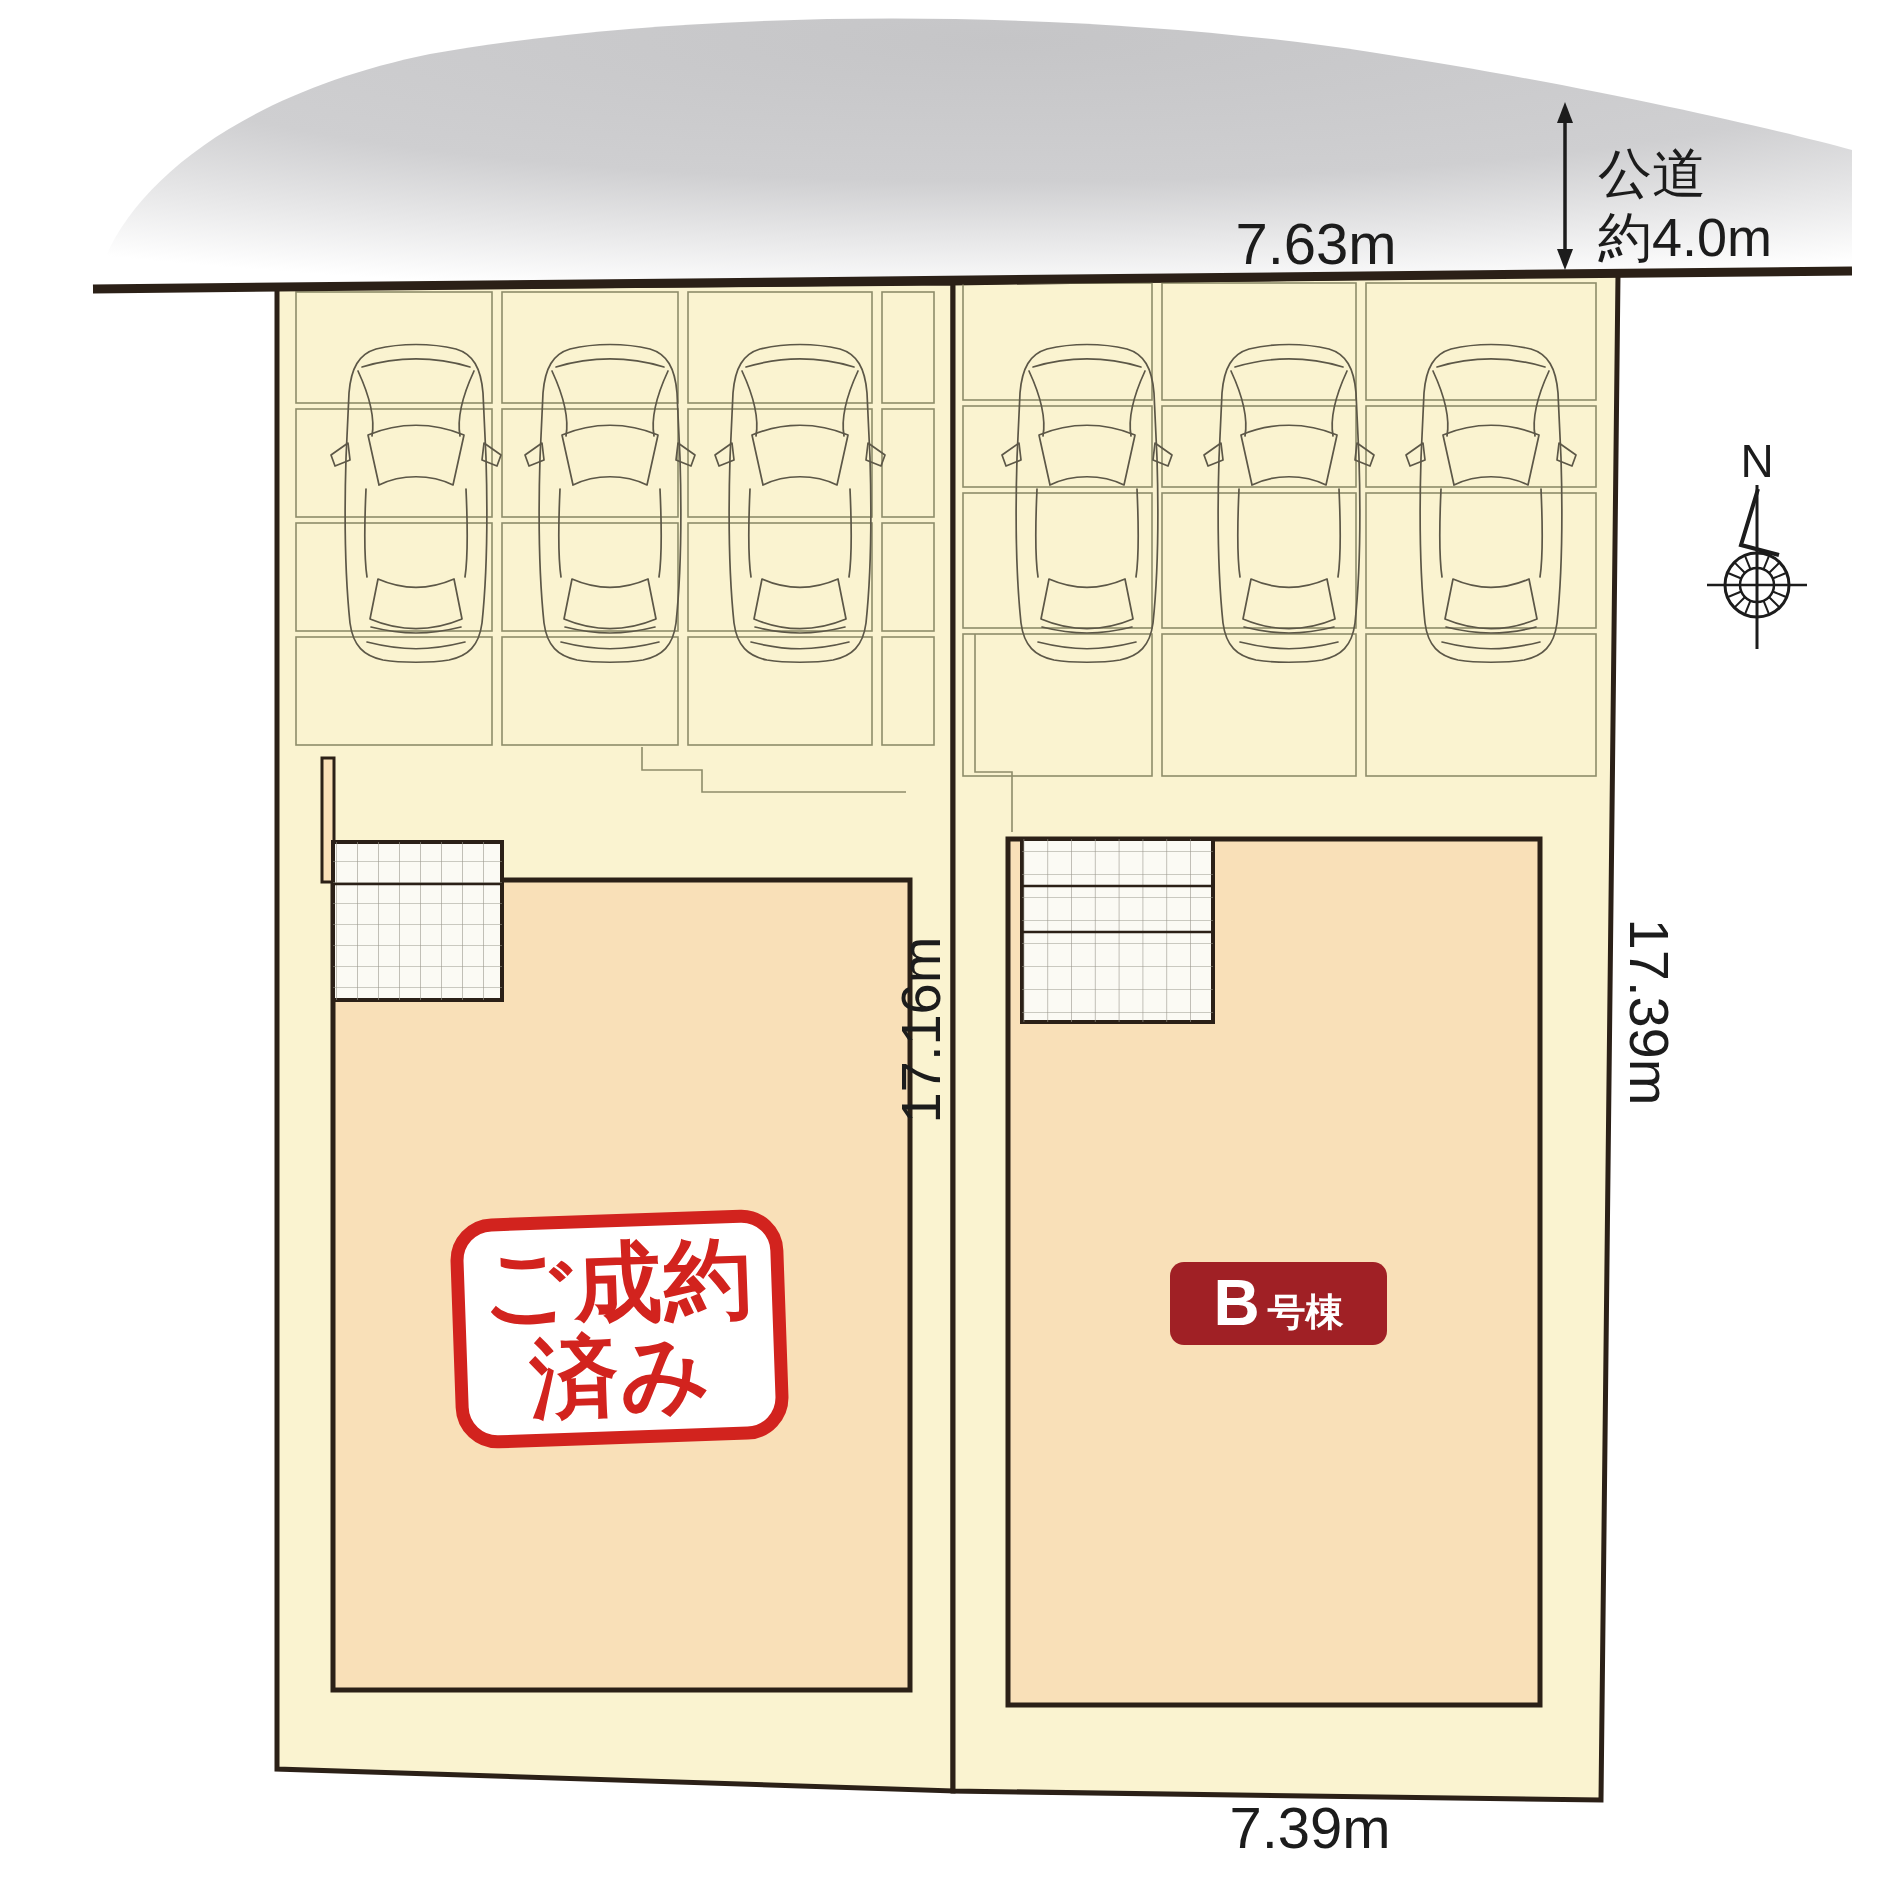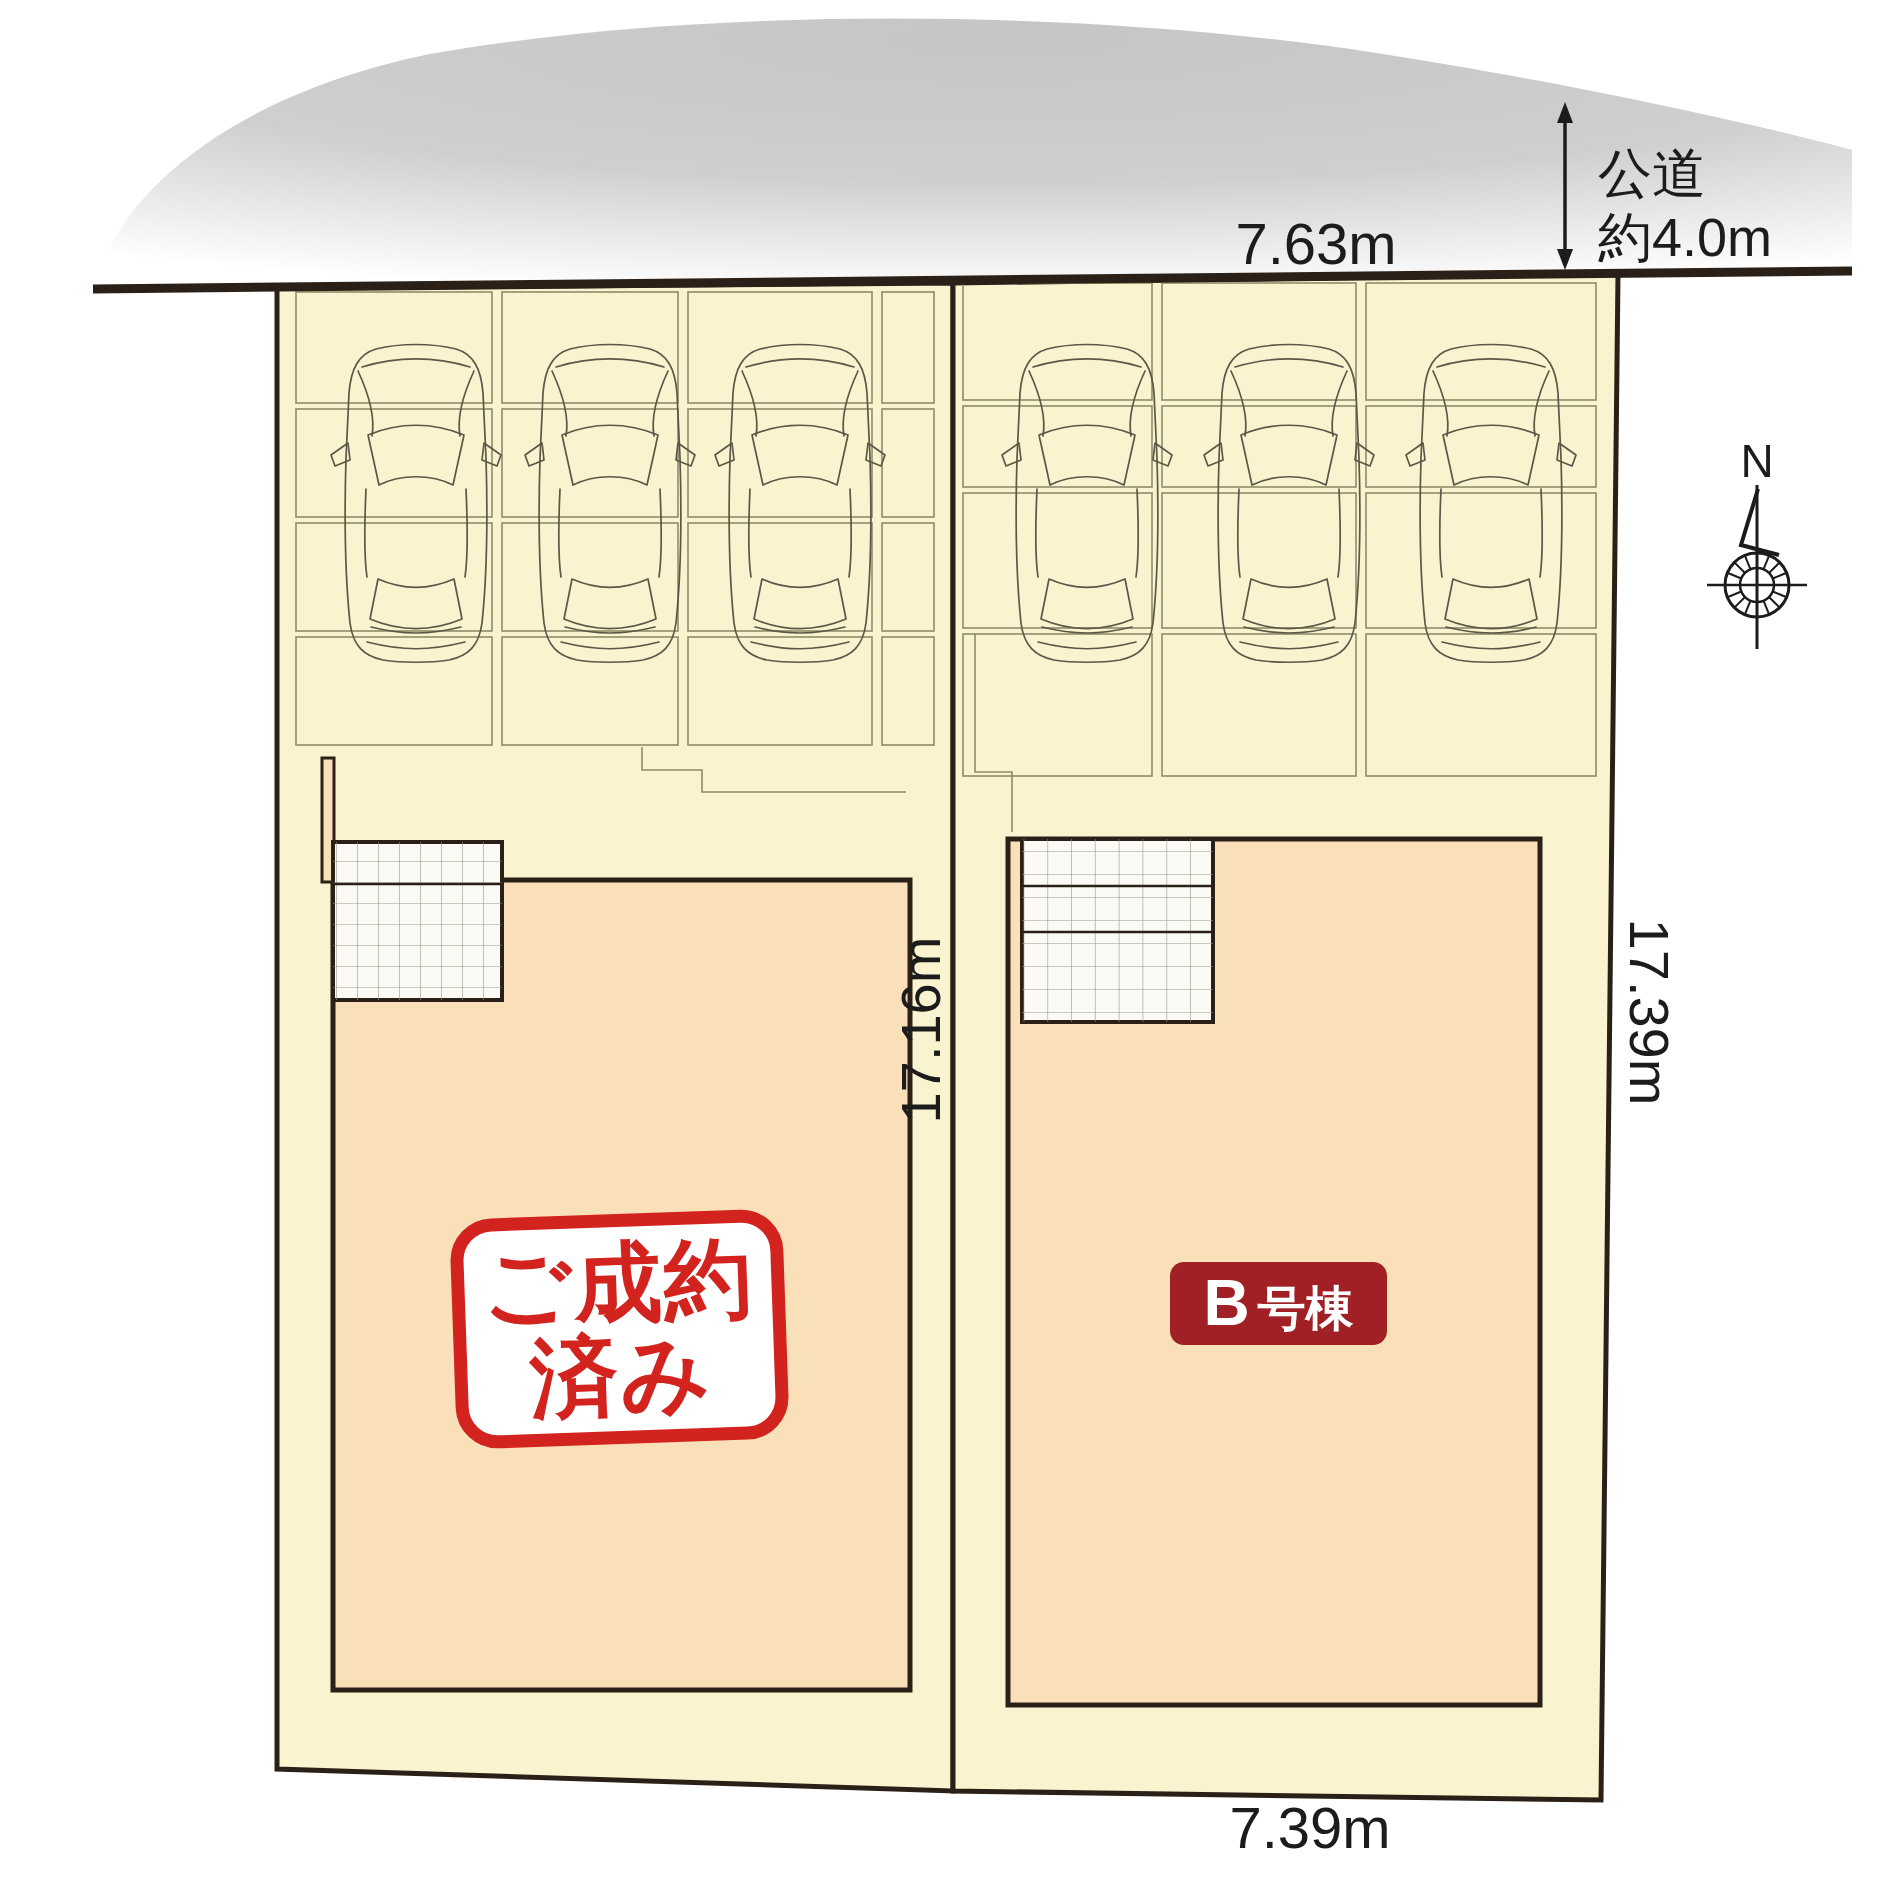--- a/index.html
+++ b/index.html
@@ -27,21 +27,21 @@
     color:var(--stamp-red,#d2231e); font-weight:bold; font-size:88px; line-height:1.06;
     text-align:center; letter-spacing:2px;
   }
   .unit-badge{
     position:absolute; left:1170px; top:1262px; width:217px; height:83px;
     background:var(--badge-red,#a02025); border-radius:14px;
     display:flex; align-items:baseline; justify-content:center; gap:8px;
     color:#ffffff; font-weight:bold; padding-top:0;
   }
   .unit-badge .badge-letter{ font-size:64px; line-height:83px; }
-  .unit-badge .badge-suffix{ font-size:48px; line-height:83px; }
+  .unit-badge .badge-suffix{ font-size:38px; line-height:83px; }
 </style>
 </head>
 <body>
 
 <div class="stage">
 
 <svg width="1900" height="1900" viewBox="0 0 1900 1900">
   <defs>
     <radialGradient id="cloudgrad" cx="0.52" cy="0.08" r="0.95">
       <stop offset="0" stop-color="#c5c5c7"></stop>

